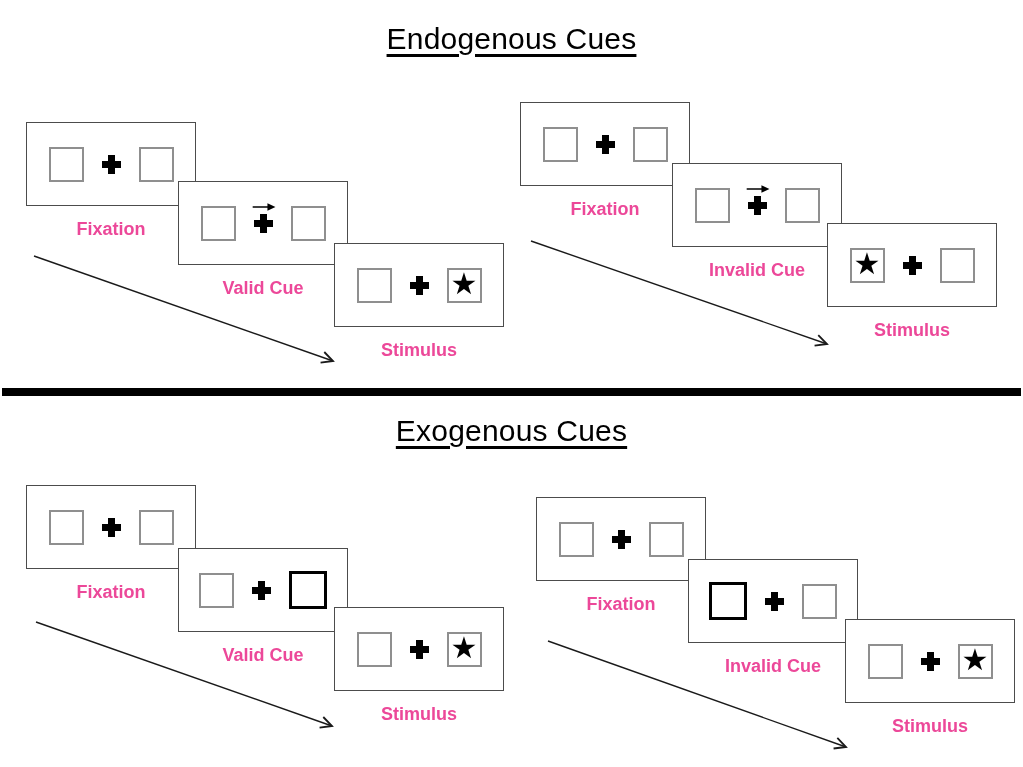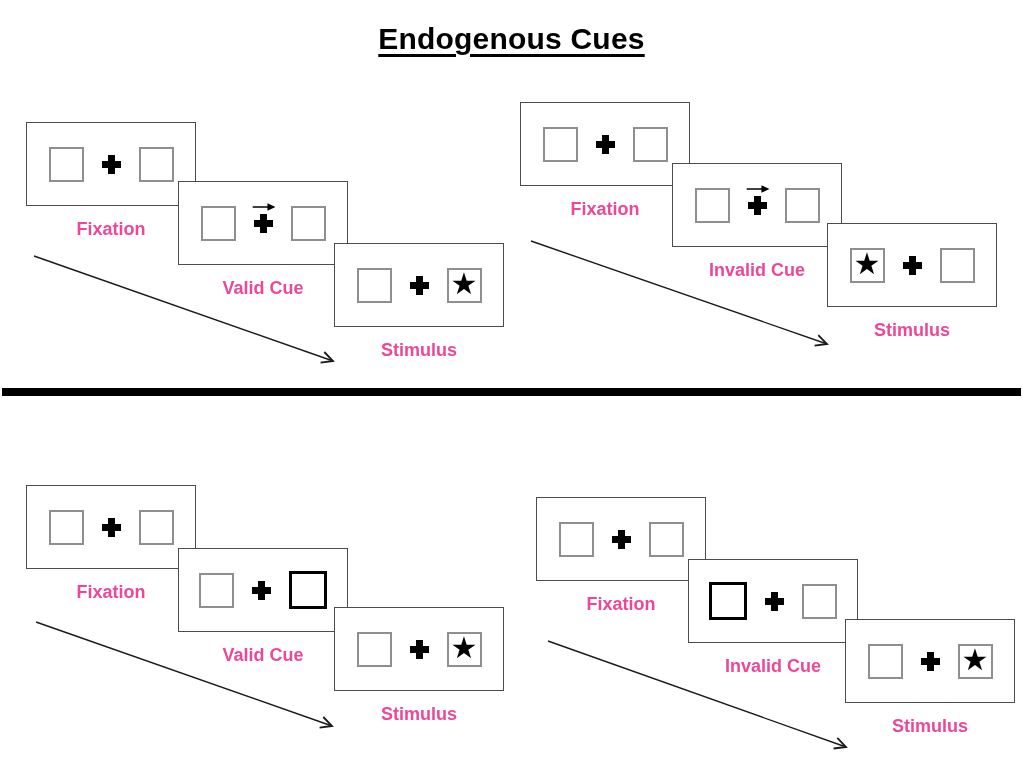--- a/index.html
+++ b/index.html
@@ -2,21 +2,21 @@
 <html><head>
 <meta charset="utf-8">
 <style>
   html,body{margin:0;padding:0;background:#fff;}
   #canvas{
     position:relative;width:1023px;height:767px;background:#ffffff;
     font-family:"Liberation Sans",sans-serif;overflow:hidden;
   }
   .section-title{
     position:absolute;left:0;width:100%;text-align:center;
-    font-size:30px;font-weight:bold;color:#000;
+    font-size:30px;font-weight:normal;color:#000;
     text-decoration:underline;text-decoration-thickness:3px;text-underline-offset:5px;
     letter-spacing:0.2px;
   }
   #title-endogenous{top:22px;}
   #title-exogenous{top:414px;}
   .divider{position:absolute;left:2px;right:2px;top:388px;height:8px;background:#000;}
   .step{position:absolute;width:170px;height:122px;}
   .panel{
     box-sizing:border-box;width:170px;height:84px;background:#fff;
     border:1.5px solid #4c4c4c;
@@ -159,20 +159,21 @@
     <defs>
         <marker id="m2" markerWidth="12" markerHeight="12" refX="9" refY="5" orient="auto">
           <path d="M1,1 L9,5 L1,9" fill="none" stroke="#1a1a1a" stroke-width="1.3"></path>
         </marker>
       </defs>
     <line x1="1" y1="1" x2="297" y2="104" stroke="#1a1a1a" stroke-width="1.4" marker-end="url(#m2)"></line>
   </svg>
 
   <div class="divider"></div>
 
+  <div class="section-title" id="title-exogenous">Exogenous Cues</div>
 
   <div class="step z1" style="left:26px;top:485px;">
     <div class="panel">
       <span class="box" data-style="normal">
           <span class="glyph"></span>
         </span>
       <span class="cross-wrap">
           <span class="cross"></span>
         </span>
       <span class="box" data-style="normal">

